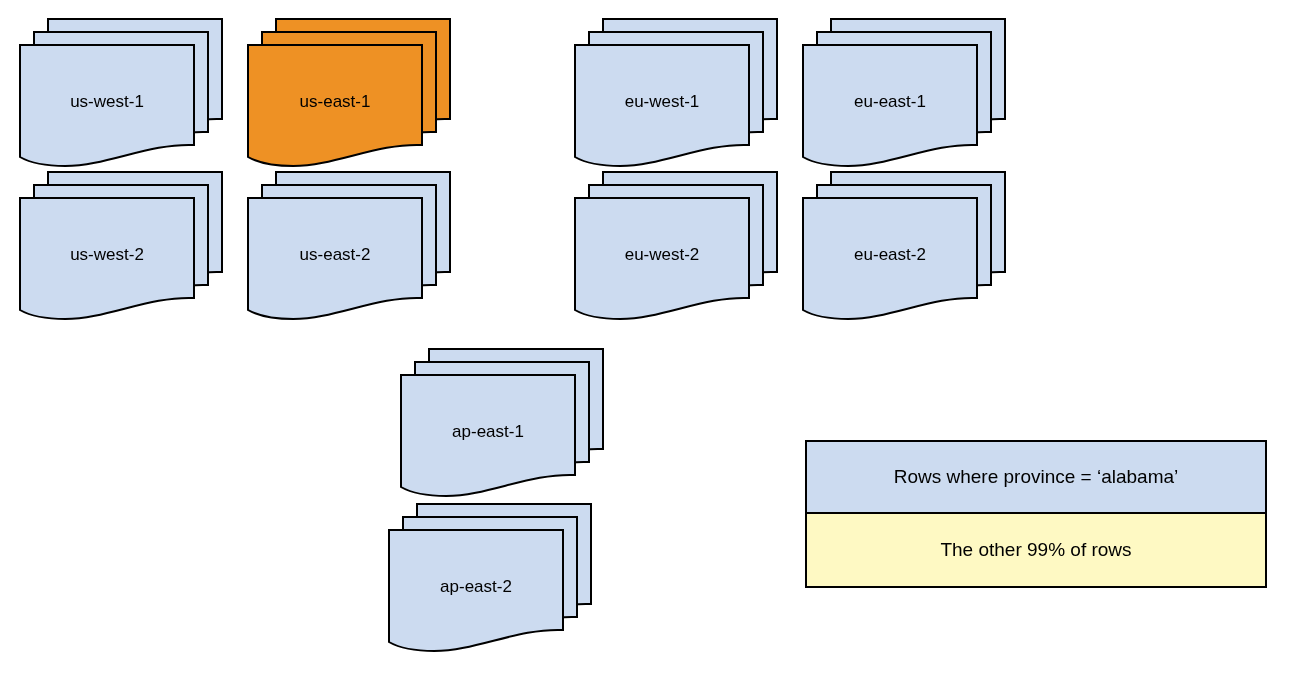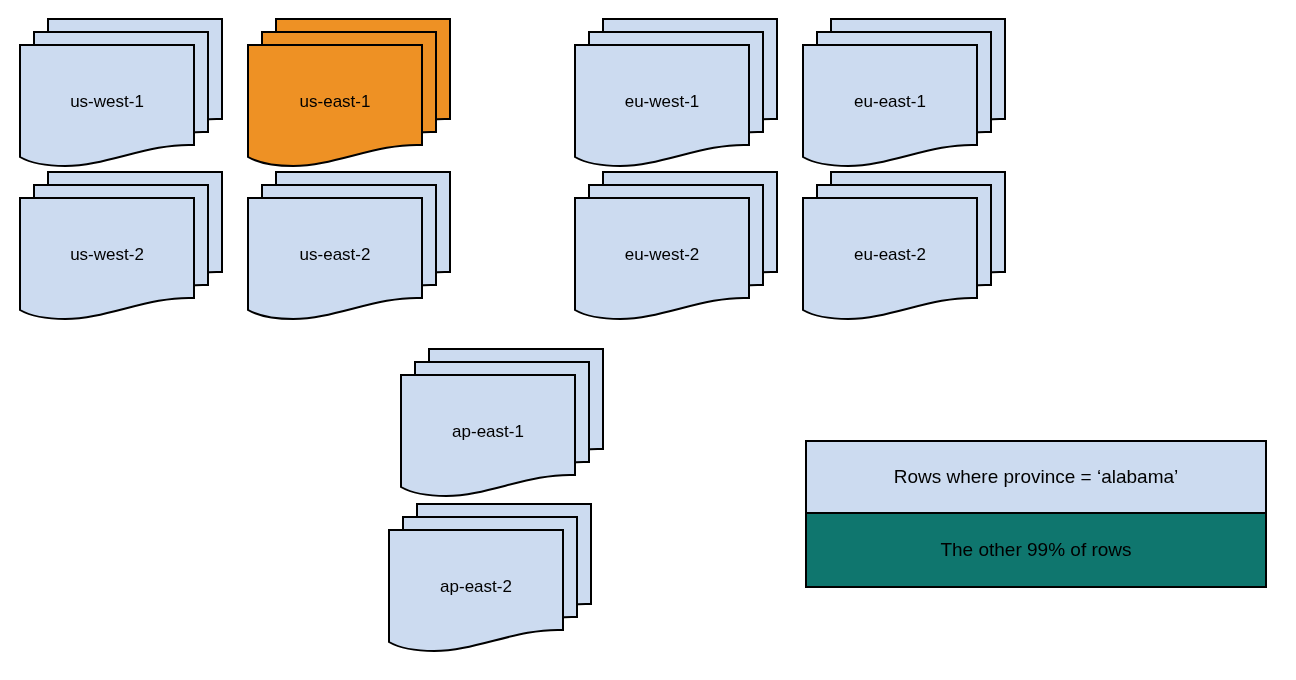--- a/index.html
+++ b/index.html
@@ -107,16 +107,16 @@
       <path d="M 0 0 L 174 0 L 174 100 C 128.76 98, 87 121, 45.24 121 C 22.62 121, 8.700000000000001 117, 0 112 Z" transform="translate(403,517)" fill="#ccdbf0" stroke="#000000" stroke-width="2" stroke-linejoin="miter"></path>
       <path d="M 0 0 L 174 0 L 174 100 C 128.76 98, 87 121, 45.24 121 C 22.62 121, 8.700000000000001 117, 0 112 Z" transform="translate(389,530)" fill="#ccdbf0" stroke="#000000" stroke-width="2" stroke-linejoin="miter"></path>
       <text class="doc-label" x="476" y="588">ap-east-2</text>
     </g>
   </svg>
 
 <div id="legend-host" class="legend-box" style="left: 805px; top: 440px; width: 462px; height: 148px;">
     <div class="legend-row" style="height: 74px; background: rgb(204, 219, 240);">
       <span>Rows where province = ‘alabama’</span>
     </div>
-    <div class="legend-row second" style="height: 74px; background: #0f766e;">
+    <div class="legend-row second" style="height: 74px; background: #fef9c3;">
       <span>The other 99% of rows</span>
     </div>
   </div>
 
 </body></html>

